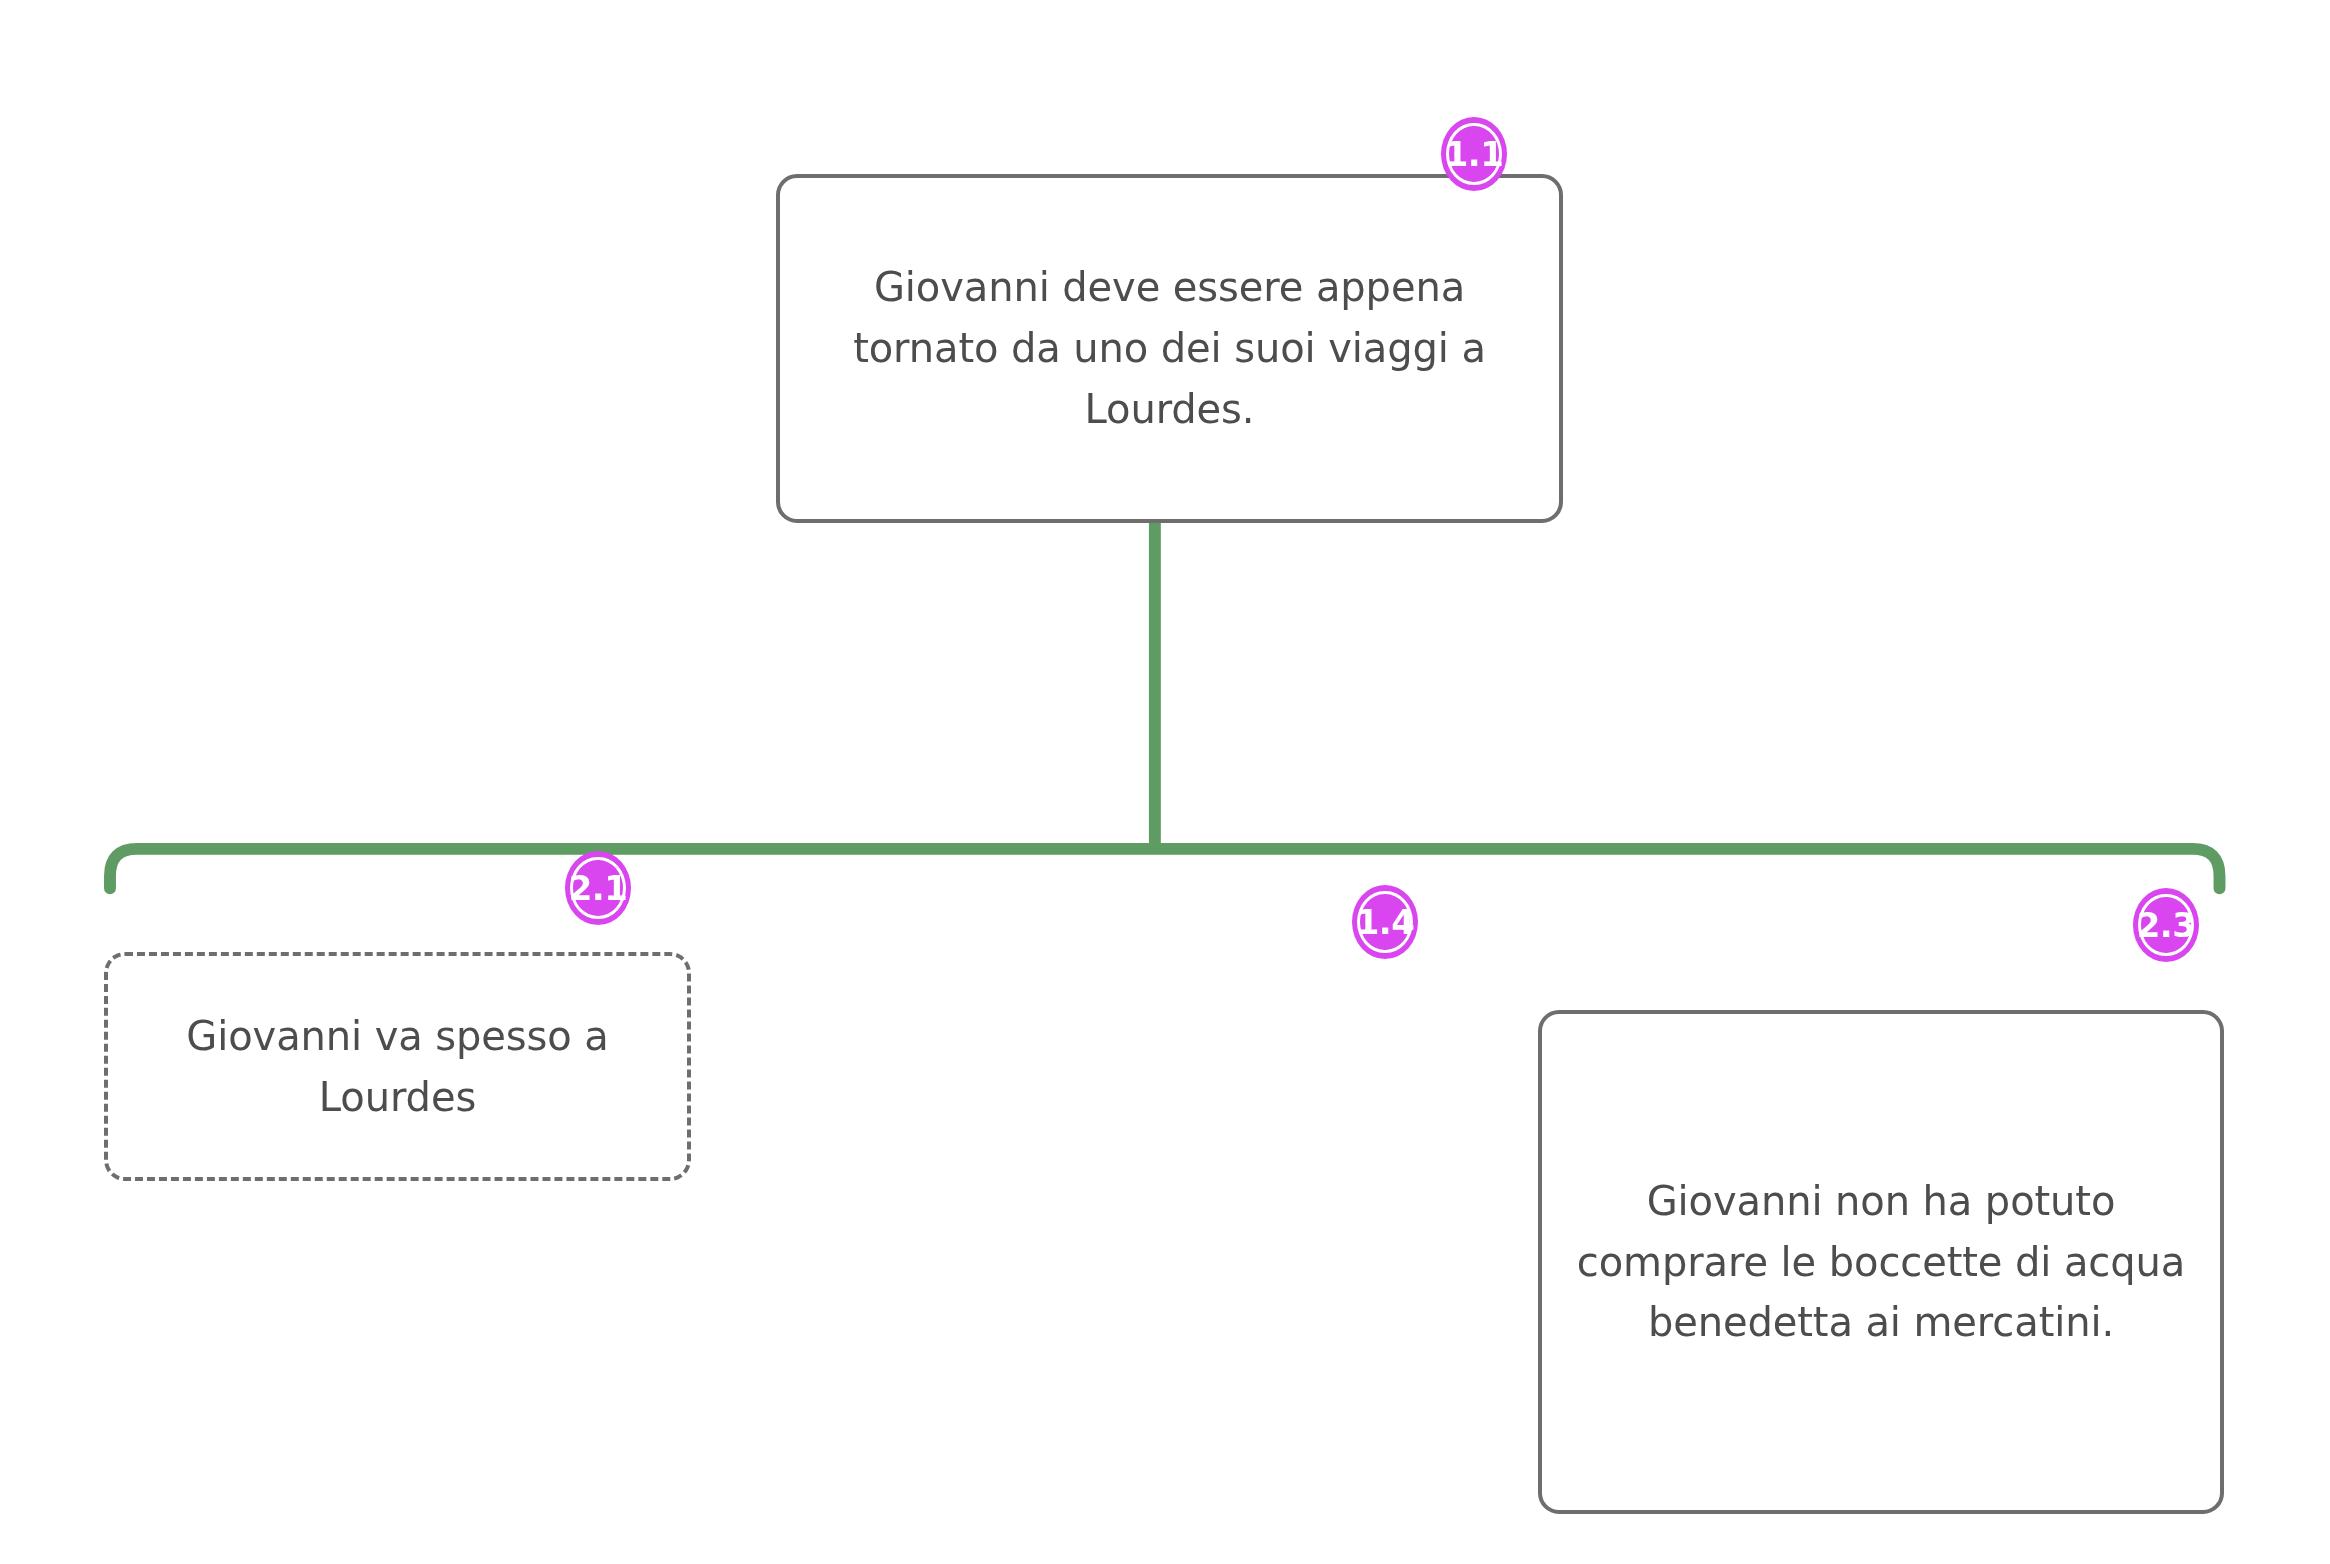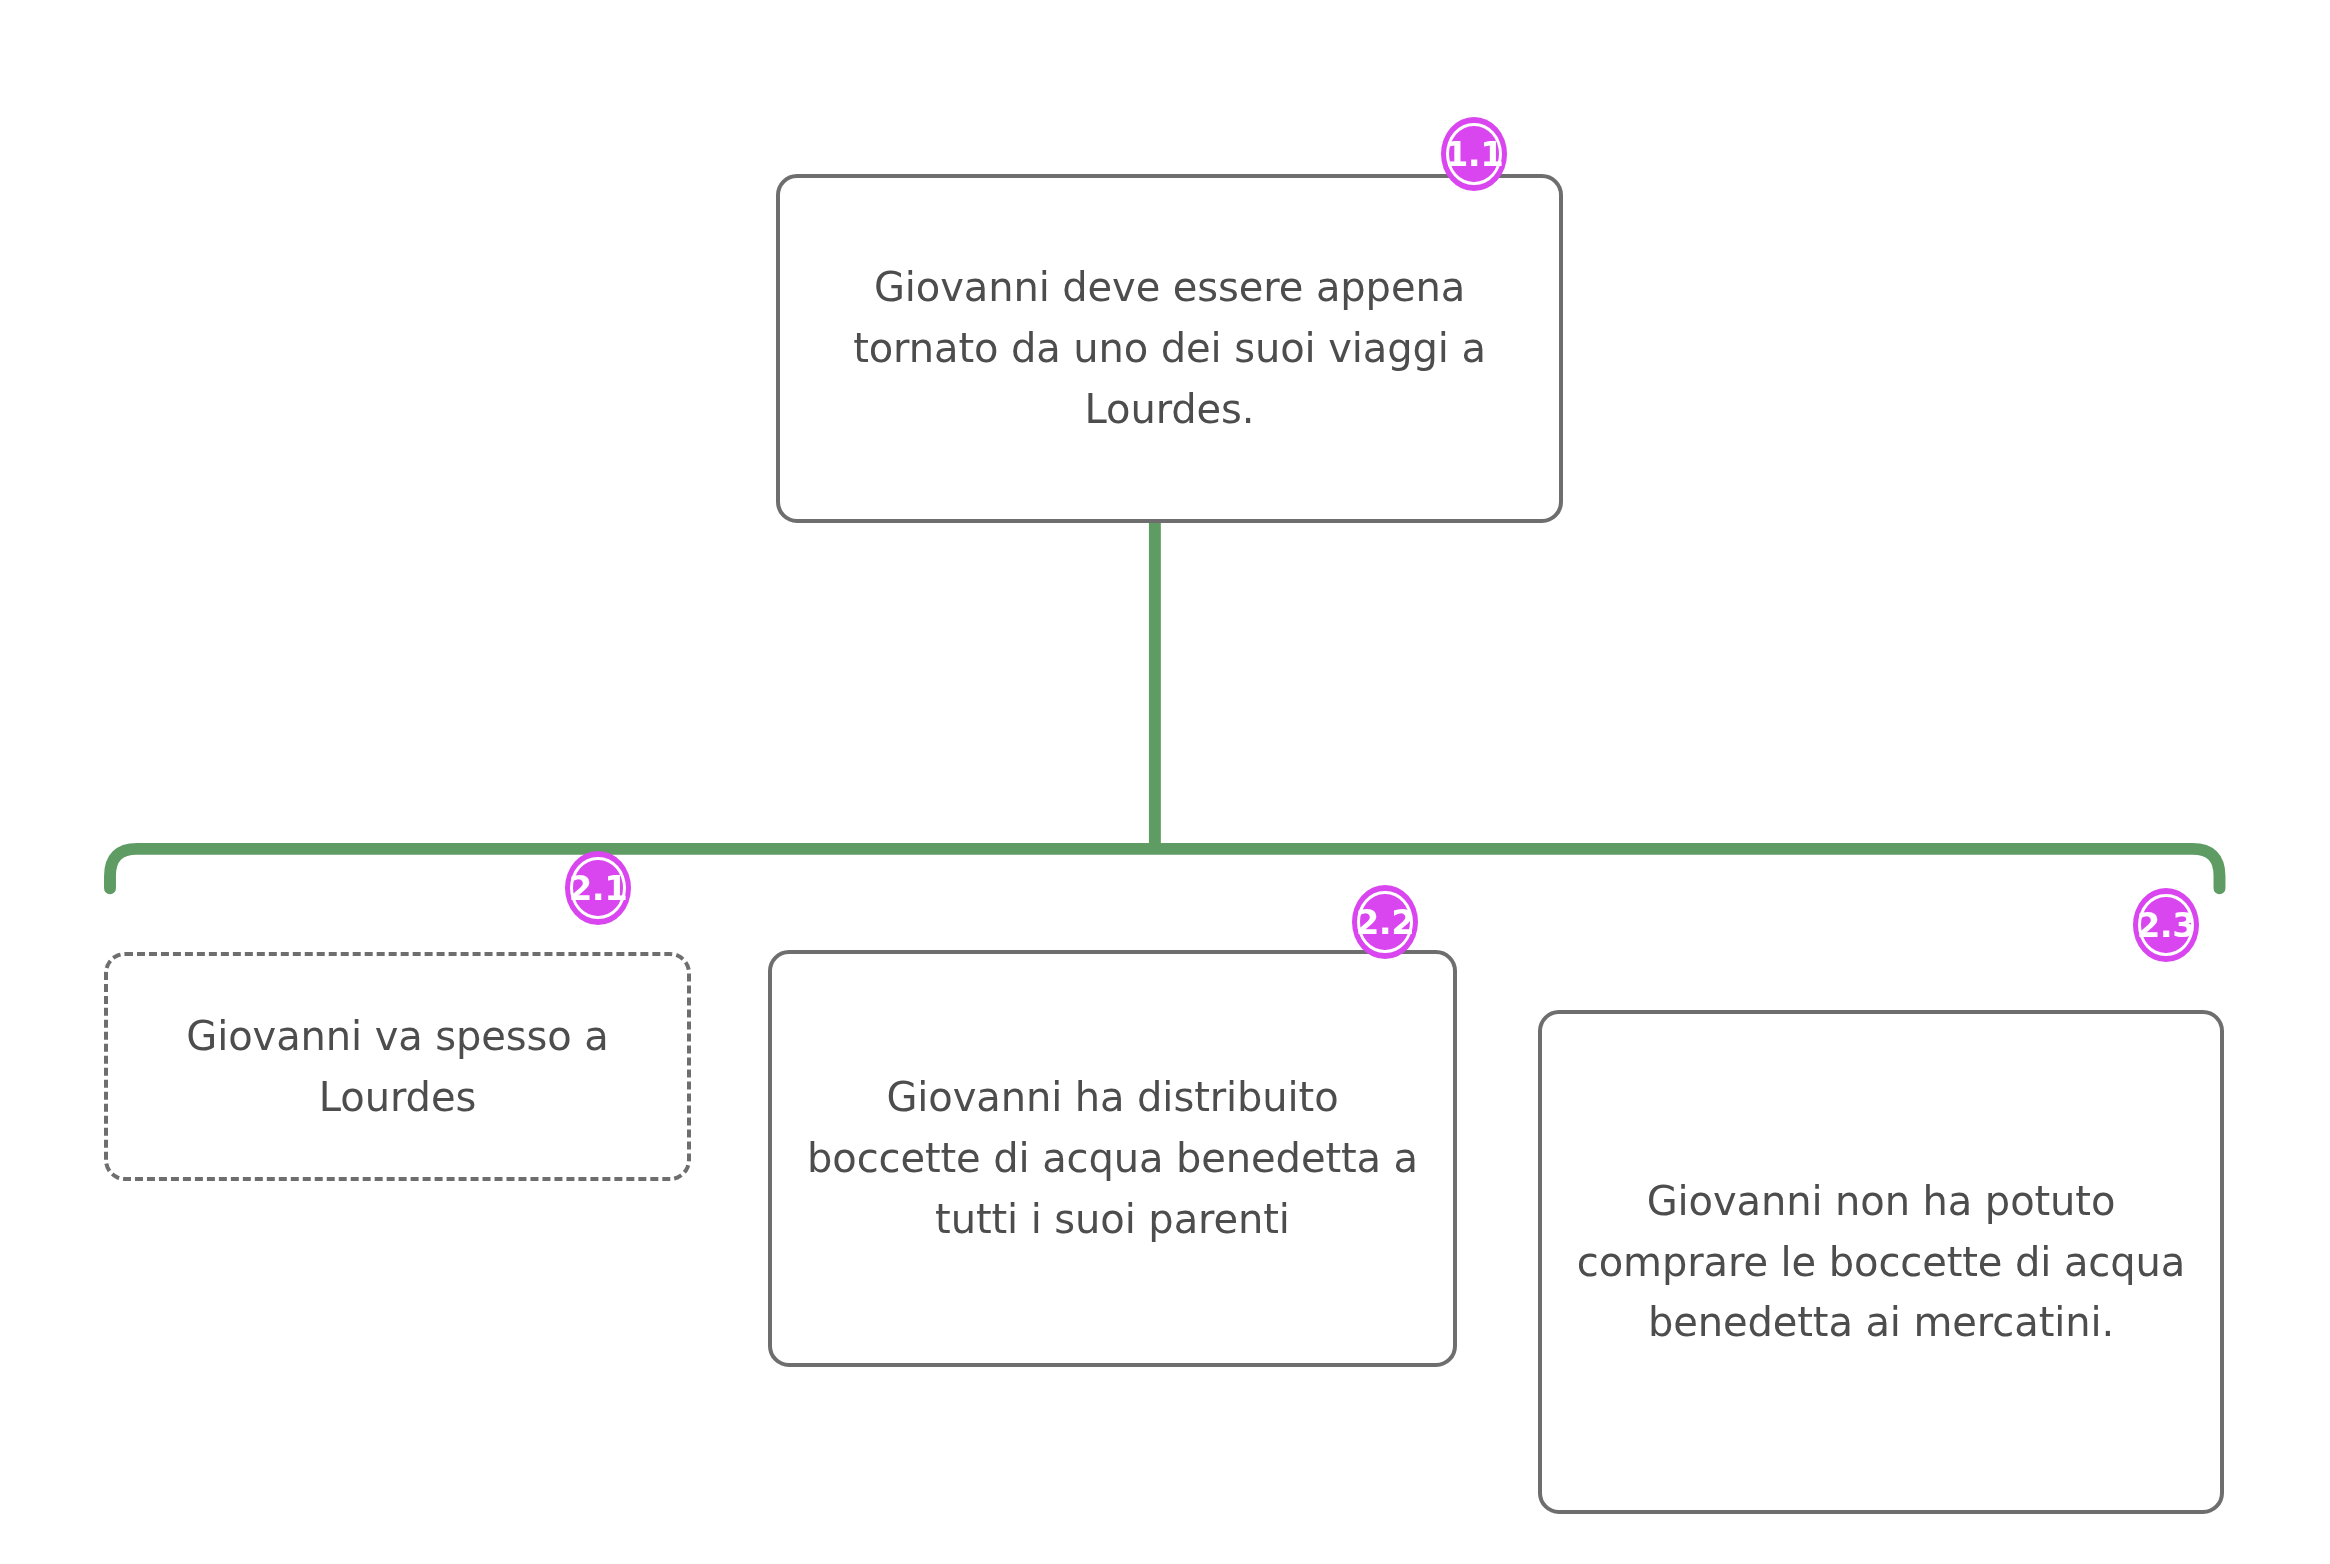--- a/index.html
+++ b/index.html
@@ -144,26 +144,23 @@
   </div>
 
   <div class="node dashed" id="node-2-1">
     <div class="node-text left">Giovanni va spesso a Lourdes</div>
   </div>
   <div class="badge" id="badge-2-1">
     <span class="ring"></span>
     <span class="badge-label">2.1</span>
   </div>
 
-  <div class="node solid" id="node-2-2">
-    <div class="node-text left">Giovanni ha distribuito boccette di acqua benedetta a tutti i suoi parenti</div>
-  </div>
   <div class="badge" id="badge-2-2">
     <span class="ring"></span>
-    <span class="badge-label">2.2</span>
+    <span class="badge-label">1.4</span>
   </div>
 
   <div class="node solid" id="node-2-3">
     <div class="node-text left">Giovanni non ha potuto comprare le boccette di acqua benedetta ai mercatini.</div>
   </div>
   <div class="badge" id="badge-2-3">
     <span class="ring"></span>
     <span class="badge-label">2.3</span>
   </div>
 

